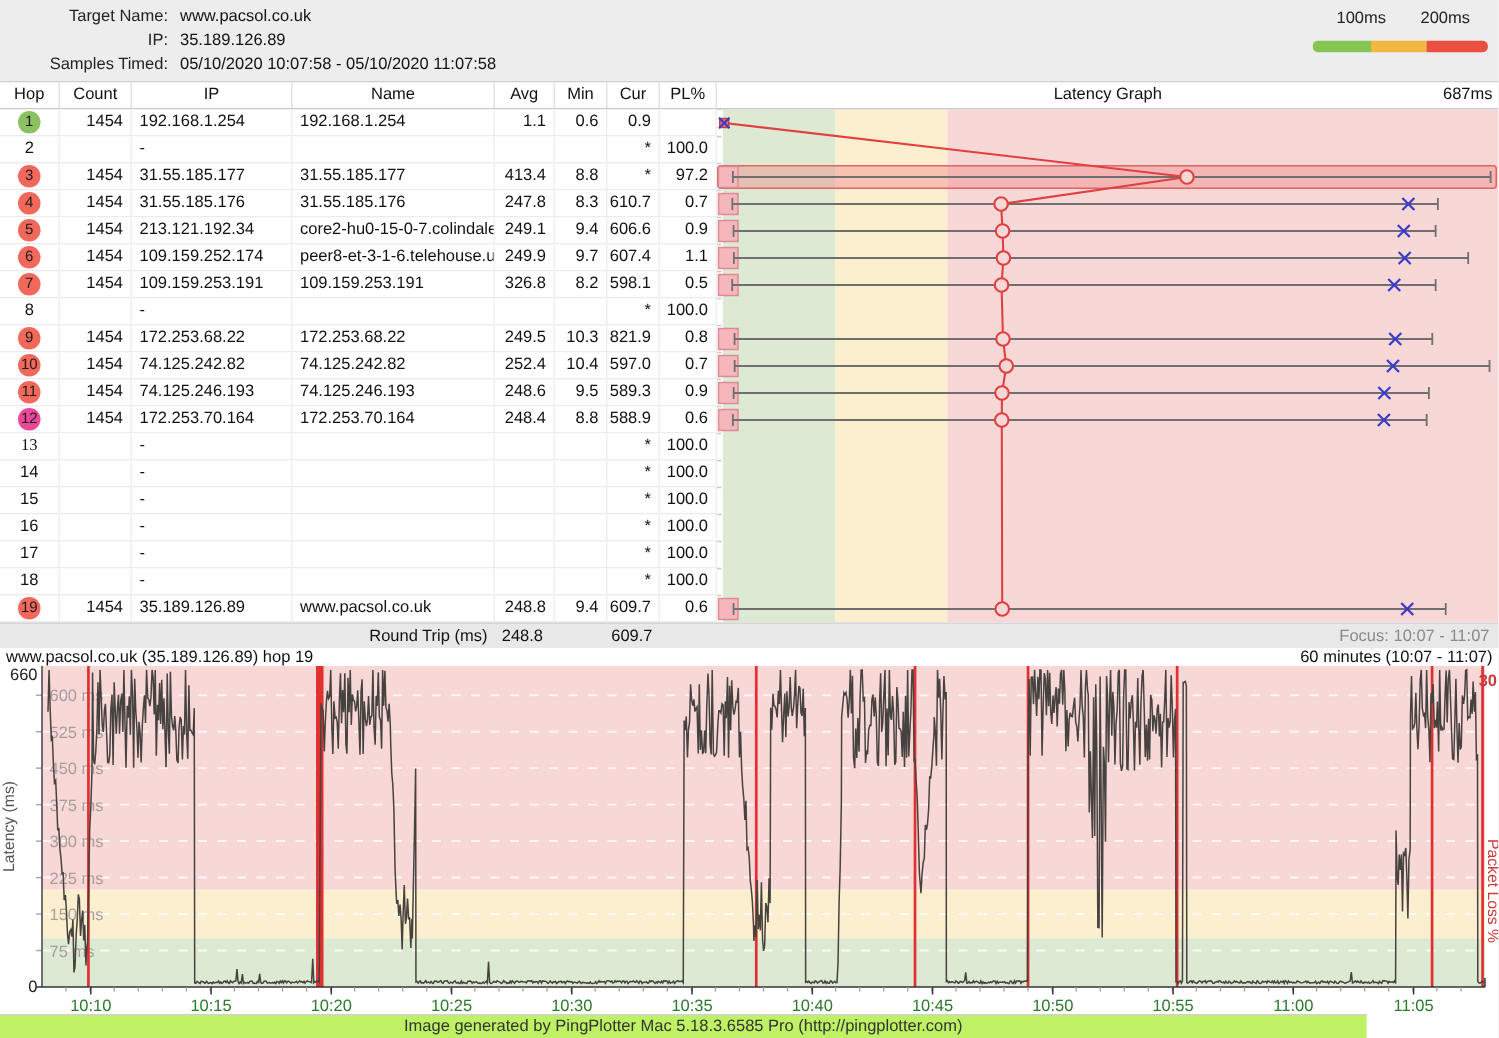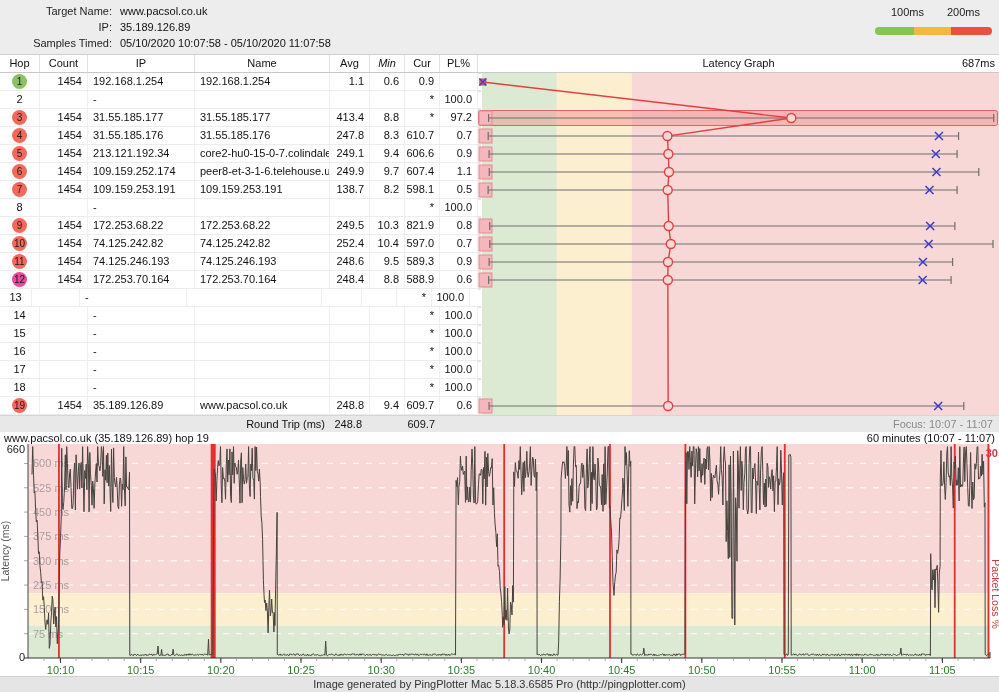--- a/index.html
+++ b/index.html
@@ -30,21 +30,21 @@
   .hopcell{display:flex;align-items:center;justify-content:center;}
   .hopdot{width:15px;height:15px;border-radius:50%;text-align:center;line-height:15px;font-size:10px;color:#1c1c1c;}
   .hopgraph{position:absolute;left:478px;top:73px;}
   
   .rtbar{position:absolute;left:0;top:415px;width:999px;height:16px;background:#e8e8e8;border-top:1px solid #d5d5d5;border-bottom:1px solid #d5d5d5;line-height:16px;}
   .rtbar span{position:absolute;}
   .focus{color:#8a8a8a;}
   
   .tlhead{position:absolute;left:0;top:432px;width:999px;height:12px;line-height:12px;background:#fff;}
   .tlsvg{position:absolute;left:0;top:444px;}
-  .footer{position:absolute;left:0;top:676px;width:999px;height:16px;background:#e5e5e5;border-top:1px solid #d0d0d0;
+  .footer{position:absolute;left:0;top:676px;width:911px;height:16px;background:#bef264;border-top:1px solid #d0d0d0;
           text-align:center;line-height:15px;color:#333;}
 </style>
 </head>
 <body>
 
 <div class="app">
 
   <div class="info">
     <div class="info-line" style="top:4px;">
       <span class="lbl">Target Name:</span><span class="val">www.pacsol.co.uk</span>
@@ -65,21 +65,21 @@
       </div>
     </div>
   </div>
 
   <div class="thead" id="thead">
       <div class="hc" style="width: 40px;">Hop</div>
       <div class="hc" style="width: 48px;">Count</div>
       <div class="hc" style="width: 107px;">IP</div>
       <div class="hc" style="width: 135px;">Name</div>
       <div class="hc" style="width: 40px;">Avg</div>
-      <div class="hc" style="width: 35px; font-style: italic;">Min</div>
+      <div class="hc" style="width: 35px;">Min</div>
       <div class="hc" style="width: 35px;">Cur</div>
       <div class="hc" style="width: 38px;">PL%</div>
     </div>
   <div class="ghead">
     <span class="gtitle">Latency Graph</span>
     <span class="gscale">687ms</span>
   </div>
   <div class="hline" style="top:72px;"></div>
 
   <div class="rows" id="rows">
@@ -153,21 +153,21 @@
         <div class="c num" style="width: 35px;">607.4</div>
         <div class="c num" style="width: 38px;">1.1</div>
       </div>
       <div class="trow">
         <div class="c hopcell" style="width: 40px;">
           <div class="hopdot" style="background: rgb(242, 104, 90);">7</div>
         </div>
         <div class="c num" style="width: 48px;">1454</div>
         <div class="c txt" style="width: 107px;">109.159.253.191</div>
         <div class="c txt" style="width: 135px;">109.159.253.191</div>
-        <div class="c num" style="width: 40px;">138.7</div>
+        <div class="c num" style="width: 40px;">326.8</div>
         <div class="c num" style="width: 35px;">8.2</div>
         <div class="c num" style="width: 35px;">598.1</div>
         <div class="c num" style="width: 38px;">0.5</div>
       </div>
       <div class="trow">
         <div class="c hopcell" style="width: 40px;">8</div>
         <div class="c num" style="width: 48px;"></div>
         <div class="c txt" style="width: 107px;">-</div>
         <div class="c txt" style="width: 135px;"></div>
         <div class="c num" style="width: 40px;"></div>
@@ -217,21 +217,21 @@
         </div>
         <div class="c num" style="width: 48px;">1454</div>
         <div class="c txt" style="width: 107px;">172.253.70.164</div>
         <div class="c txt" style="width: 135px;">172.253.70.164</div>
         <div class="c num" style="width: 40px;">248.4</div>
         <div class="c num" style="width: 35px;">8.8</div>
         <div class="c num" style="width: 35px;">588.9</div>
         <div class="c num" style="width: 38px;">0.6</div>
       </div>
       <div class="trow">
-        <div class="c hopcell" style="width: 32px;">13</div>
+        <div class="c hopcell" style="width: 40px; font-family: Liberation Serif, serif;">13</div>
         <div class="c num" style="width: 48px;"></div>
         <div class="c txt" style="width: 107px;">-</div>
         <div class="c txt" style="width: 135px;"></div>
         <div class="c num" style="width: 40px;"></div>
         <div class="c num" style="width: 35px;"></div>
         <div class="c num" style="width: 35px;">*</div>
         <div class="c num" style="width: 38px;">100.0</div>
       </div>
       <div class="trow">
         <div class="c hopcell" style="width: 40px;">14</div>

